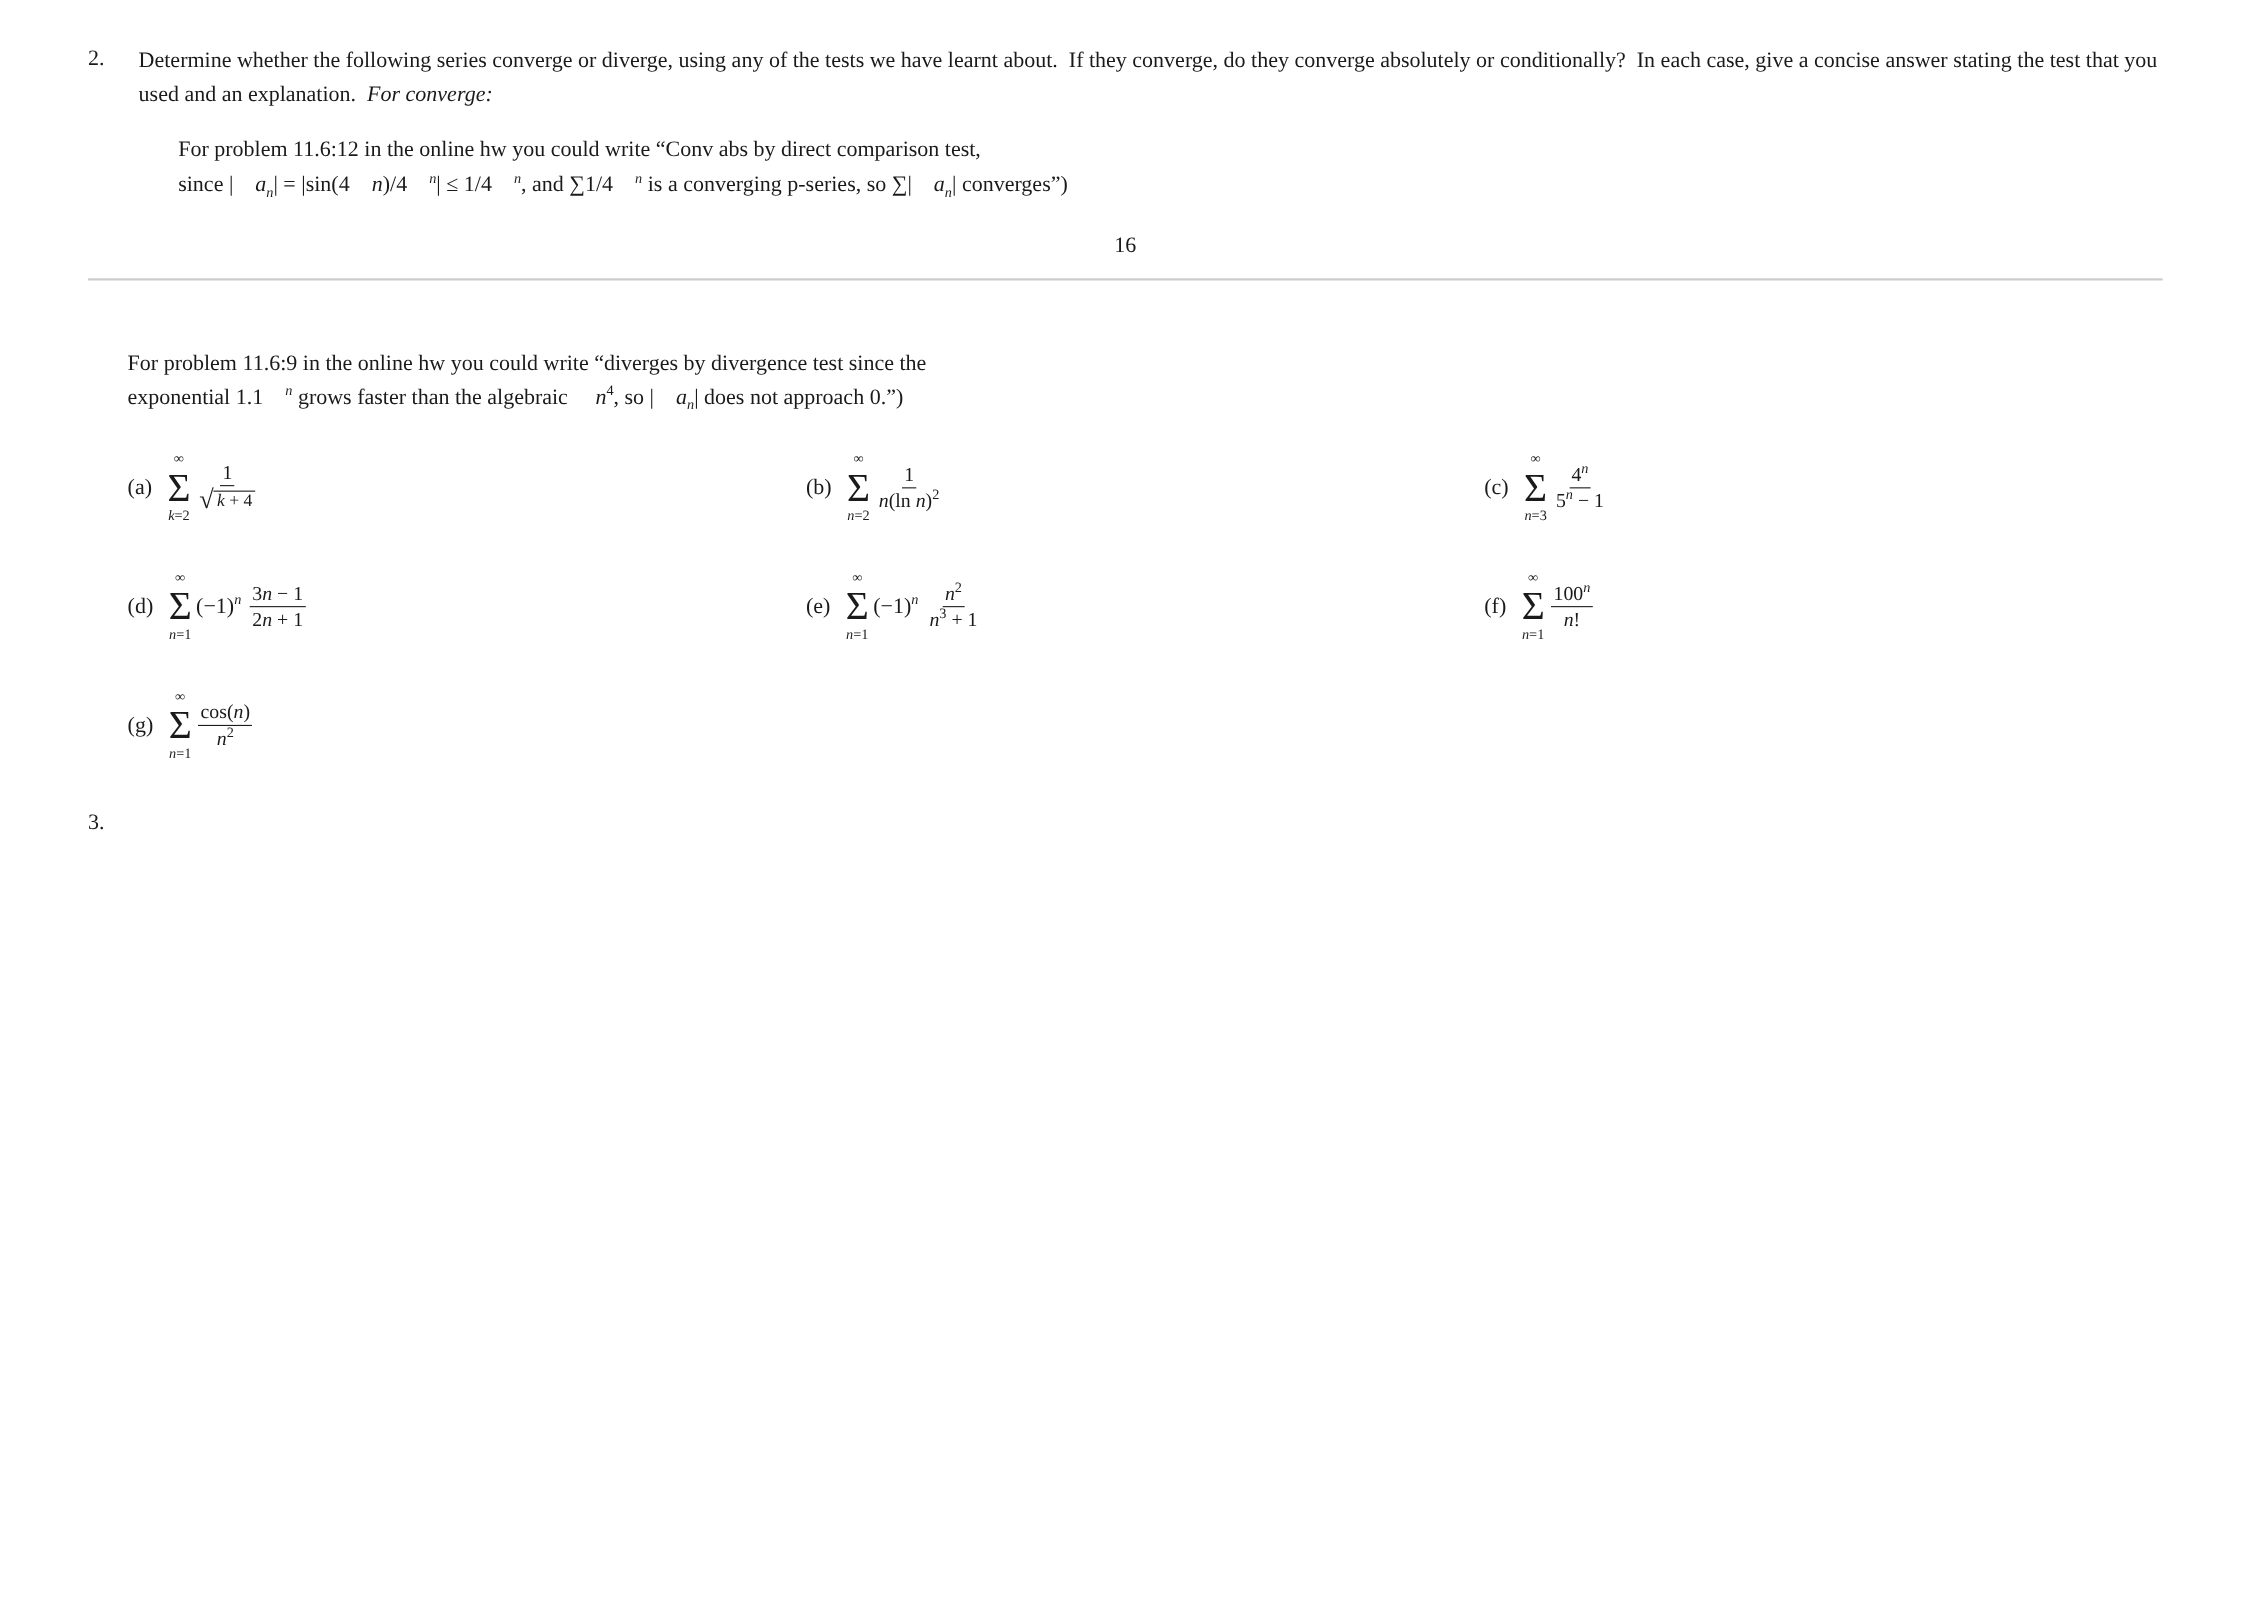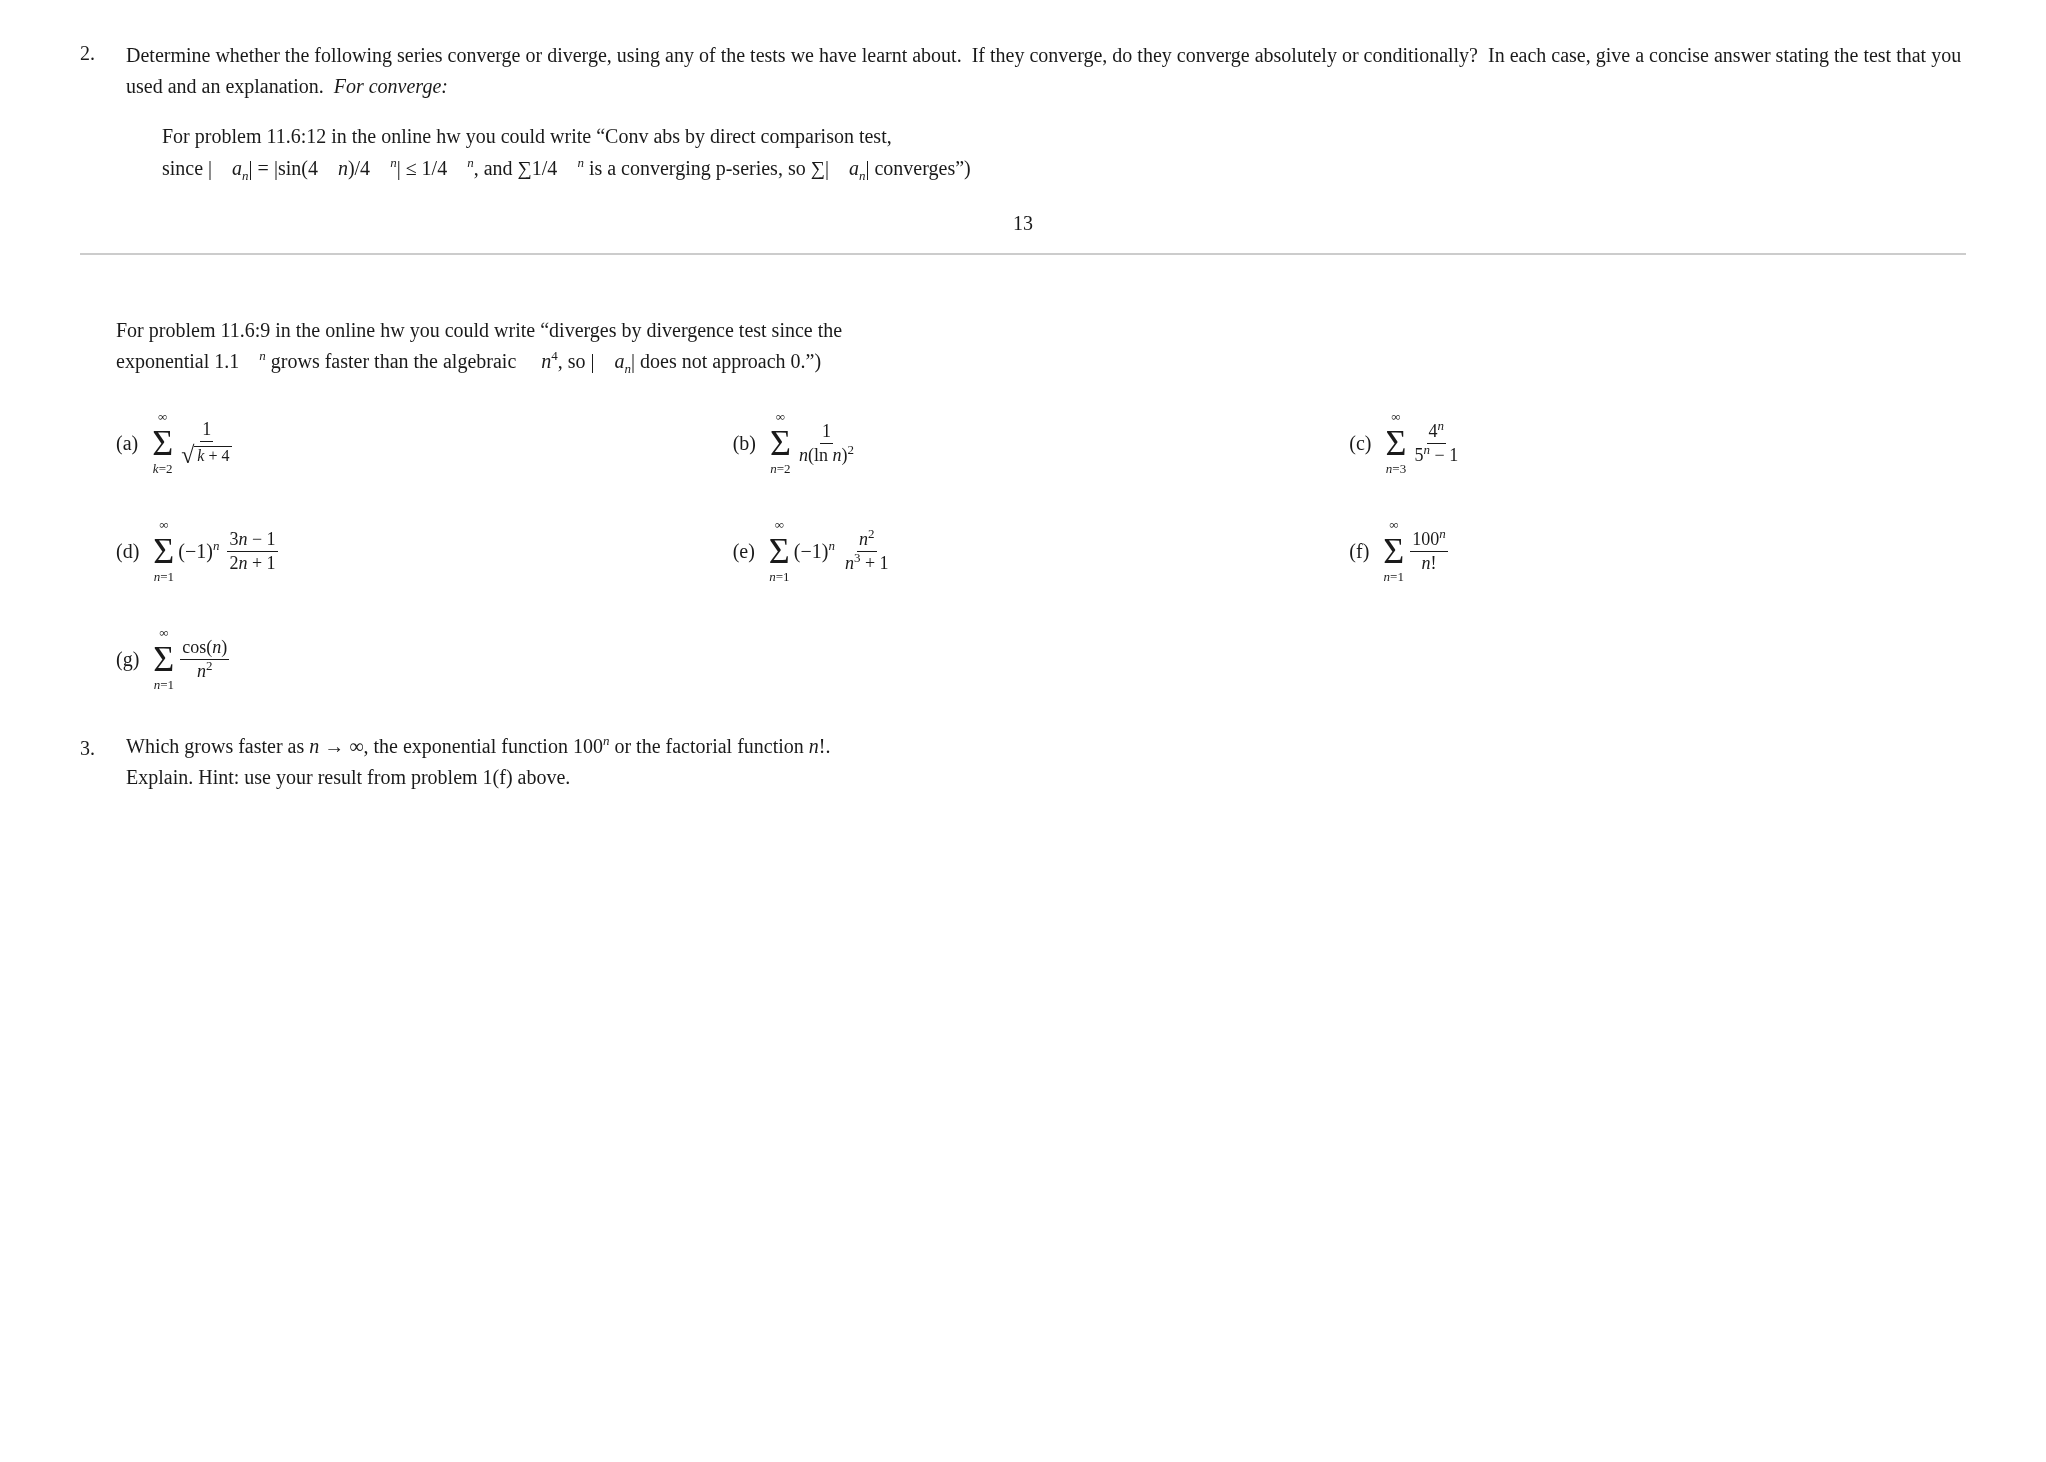--- a/index.html
+++ b/index.html
@@ -160,21 +160,21 @@
         <span>Determine whether the following series converge or diverge, using any of the tests we have learnt about.&nbsp; If they converge, do they converge absolutely or conditionally?&nbsp; In each case, give a concise answer stating the test that you used and an explanation.&nbsp; <span class="italic">For converge:</span></span>
 
         <div class="example-block">
           <div>For problem 11.6:12 in the online hw you could write “Conv abs by direct comparison test,</div>
           <div>since |<span class="inline-math">a<sub>n</sub></span>| = |sin(4<span class="inline-math">n</span>)/4<sup><span class="inline-math">n</span></sup>| ≤ 1/4<sup><span class="inline-math">n</span></sup>, and ∑1/4<sup><span class="inline-math">n</span></sup> is a converging p-series, so ∑|<span class="inline-math">a<sub>n</sub></span>| converges”)</div>
         </div>
       </div>
     </div>
   </div>
 
-  <div class="page-number">13</div>
+  <div class="page-number">16</div>
 
   <hr class="divider">
 
   <div class="divergence-example">
     <div>For problem 11.6:9 in the online hw you could write “diverges by divergence test since the</div>
     <div>exponential 1.1<sup><span class="inline-math">n</span></sup> grows faster than the algebraic <span class="inline-math">n</span><sup>4</sup>, so |<span class="inline-math">a<sub>n</sub></span>| does not approach 0.”)</div>
   </div>
 
   <div class="series-grid">
 
@@ -288,20 +288,16 @@
           <span class="frac-den"><i>n</i><sup>2</sup></span>
         </span>
       </span>
     </div>
 
   </div>
 
   <div class="problem3-block">
     <div class="problem3-text">
       <span class="problem-num-label">3.</span>
-      <div>
-        <span>Which grows faster as <i>n</i> → ∞, the exponential function 100<sup><i>n</i></sup> or the factorial function <i>n</i>!.</span><br>
-        <span>Explain.  Hint: use your result from problem 1(f) above.</span>
-      </div>
     </div>
   </div>
 
 </div>
 
 </body></html>

